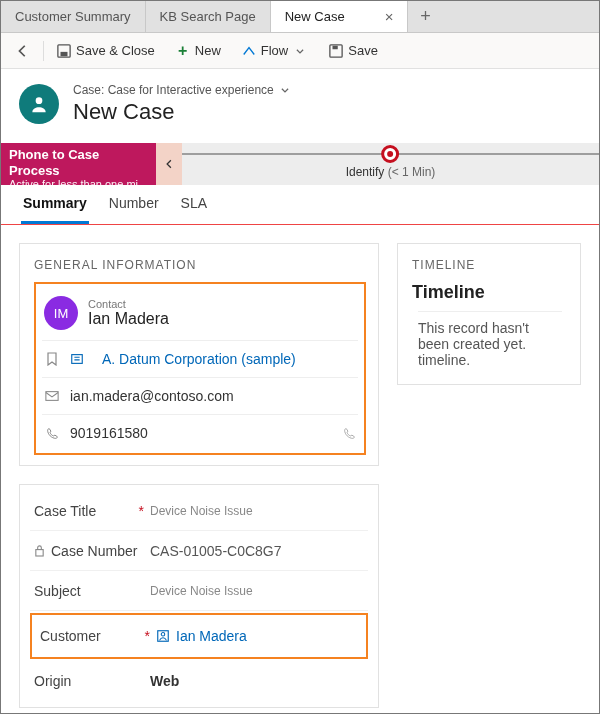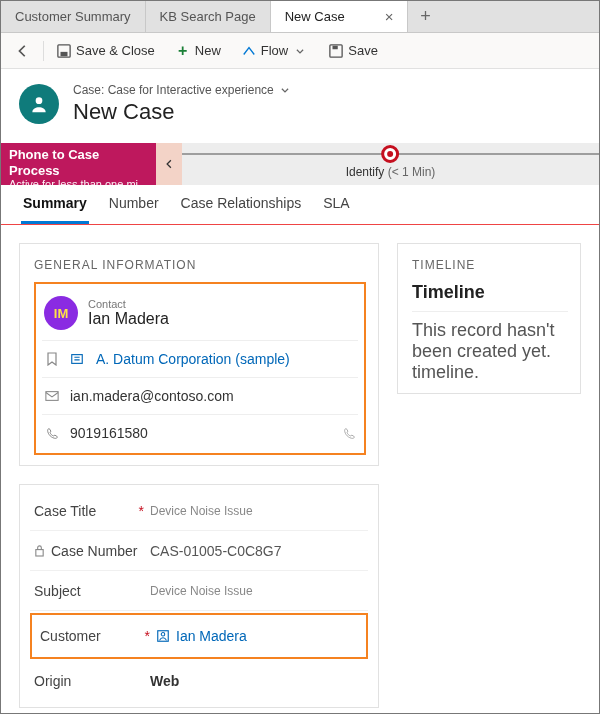--- a/index.html
+++ b/index.html
@@ -49,45 +49,45 @@
   
   .content { display:flex; gap:18px; padding:18px 18px 0 18px; }
   .col-left { width:360px; }
   .col-right { flex:1; }
 
   .panel { border:1px solid #e1e1e1; background:#fff; padding:14px 12px 10px 14px; margin-bottom:18px; }
   .panel h2 { margin:0 0 10px 0; font-size:12px; letter-spacing:1px; color:#666; font-weight:400; }
   .highlight { border:2px solid #f58220; padding:6px 6px 2px 6px; }
 
   .contact-row { display:flex; align-items:center; gap:10px; padding:6px 2px 10px 2px; }
-  .avatar-sm { width:34px; height:34px; border-radius:50%; background:#8a2be2; color:#fde047; display:flex; align-items:center; justify-content:center; font-size:13px; font-weight:700; }
+  .avatar-sm { width:34px; height:34px; border-radius:50%; background:#8a2be2; color:#ffffff; display:flex; align-items:center; justify-content:center; font-size:13px; font-weight:400; }
   .contact-text .lbl { font-size:11px; color:#777; }
   .contact-text .val { font-size:16px; color:#222; }
 
   .info-row { display:flex; align-items:center; gap:10px; padding:10px 2px; border-top:1px solid #eee; font-size:14px; color:#333; }
   .info-row .lead { width:16px; color:#888; display:inline-flex; justify-content:center; }
   .info-row.link .text { color:#0067b8; }
   .info-row .tail { margin-left:auto; color:#999; }
 
-  .acct-icon { display:inline-flex; align-items:center; gap:12px; }
+  .acct-icon { display:inline-flex; align-items:center; gap:18px; }
 
   
   .form-row { display:flex; align-items:center; min-height:40px; border-bottom:1px solid #f0f0f0; font-size:14px; }
   .form-row:last-child { border-bottom:none; }
   .form-lbl { width:120px; color:#444; display:flex; align-items:center; gap:6px; padding-left:4px;}
   .lock { color:#888; }
   .req { color:#c50f1f; margin-left:auto; margin-right:6px; }
   .form-val { flex:1; color:#888; font-size:12px; }
   .form-val.strong { color:#333; font-size:14px; font-weight:600; }
   .cust-box { border:2px solid #f58220; padding:6px 4px; margin:2px 0; }
   .cust-val { display:flex; align-items:center; gap:6px; color:#0067b8; font-size:14px; }
 
   
   .timeline h3 { margin:6px 0 8px 0; font-size:18px; font-weight:600; color:#222; }
-  .timeline p { margin:0; font-size:18px; color:#555; border-top:1px solid #eee; padding-top:8px; }
+  .timeline p { margin:6px; font-size:14px; color:#555; border-top:1px solid #eee; padding-top:8px; }
 
   svg { display:block; }
 </style>
 </head>
 <body>
 
 <div class="frame">
 
   <div class="tabbar">
     <div class="tab">
@@ -185,21 +185,20 @@
           <span>Identify</span>
           <span class="dur">(&lt; 1 Min)</span>
         </div>
       </div>
     </div>
   </div>
 
   <div class="subtabs">
     <div class="subtab active">Summary</div>
     <div class="subtab">Number</div>
-    <div class="subtab">Case Relationships</div>
     <div class="subtab">SLA</div>
   </div>
 
   <div class="content">
     <div class="col-left">
 
       <div class="panel">
         <h2>GENERAL INFORMATION</h2>
         <div class="highlight">
 

